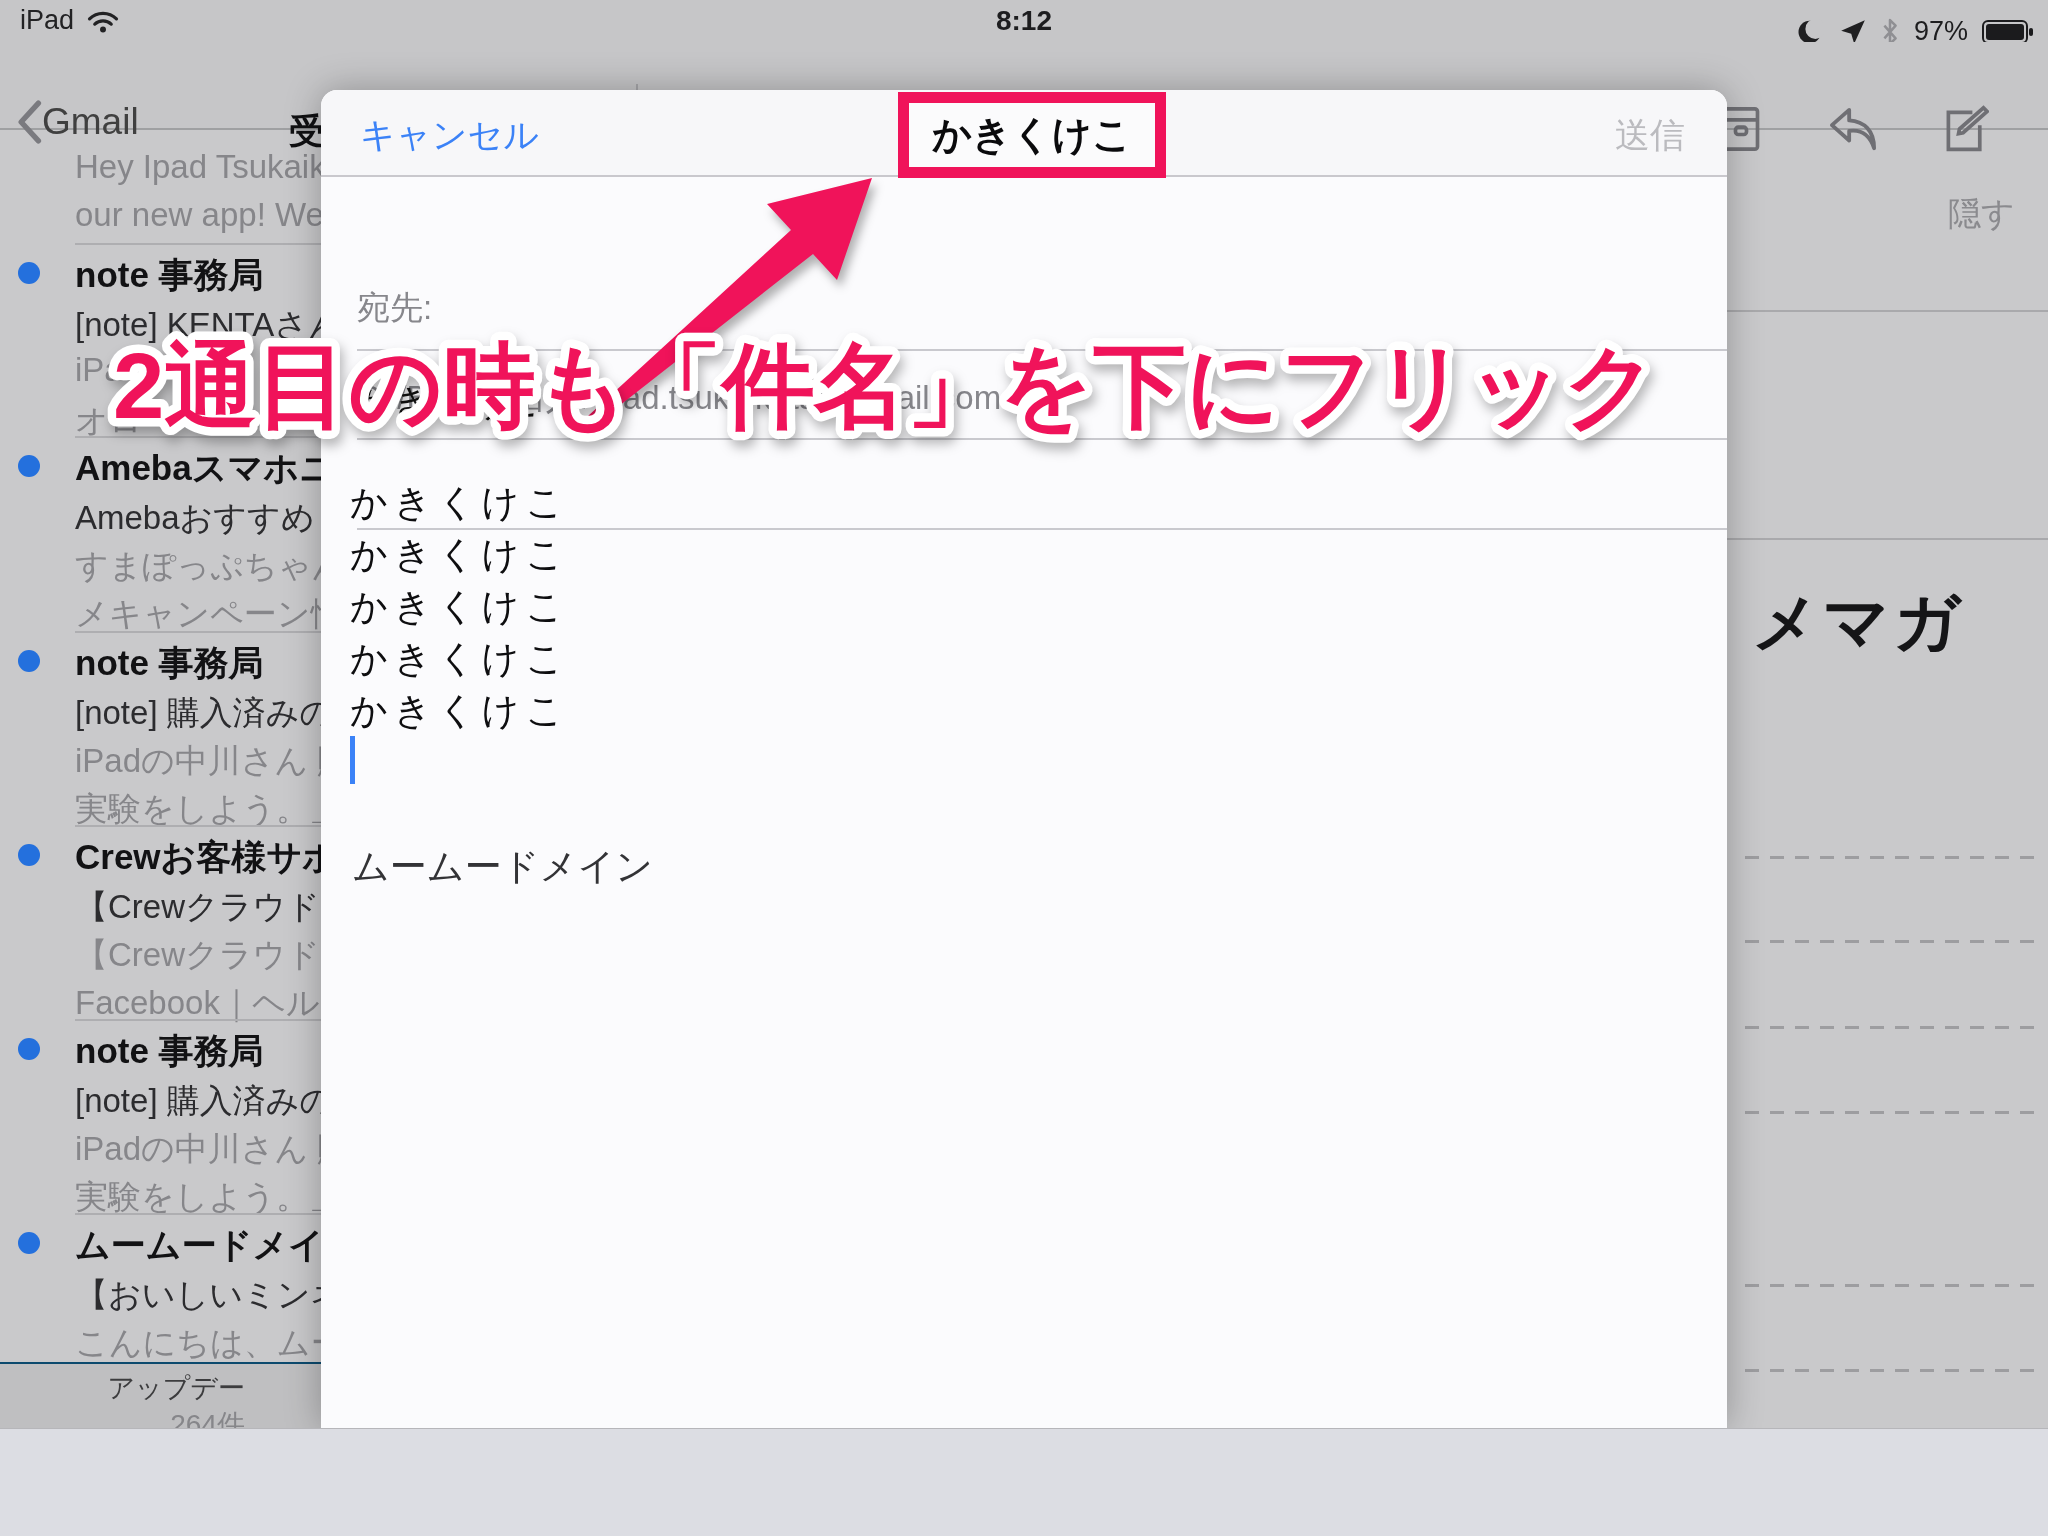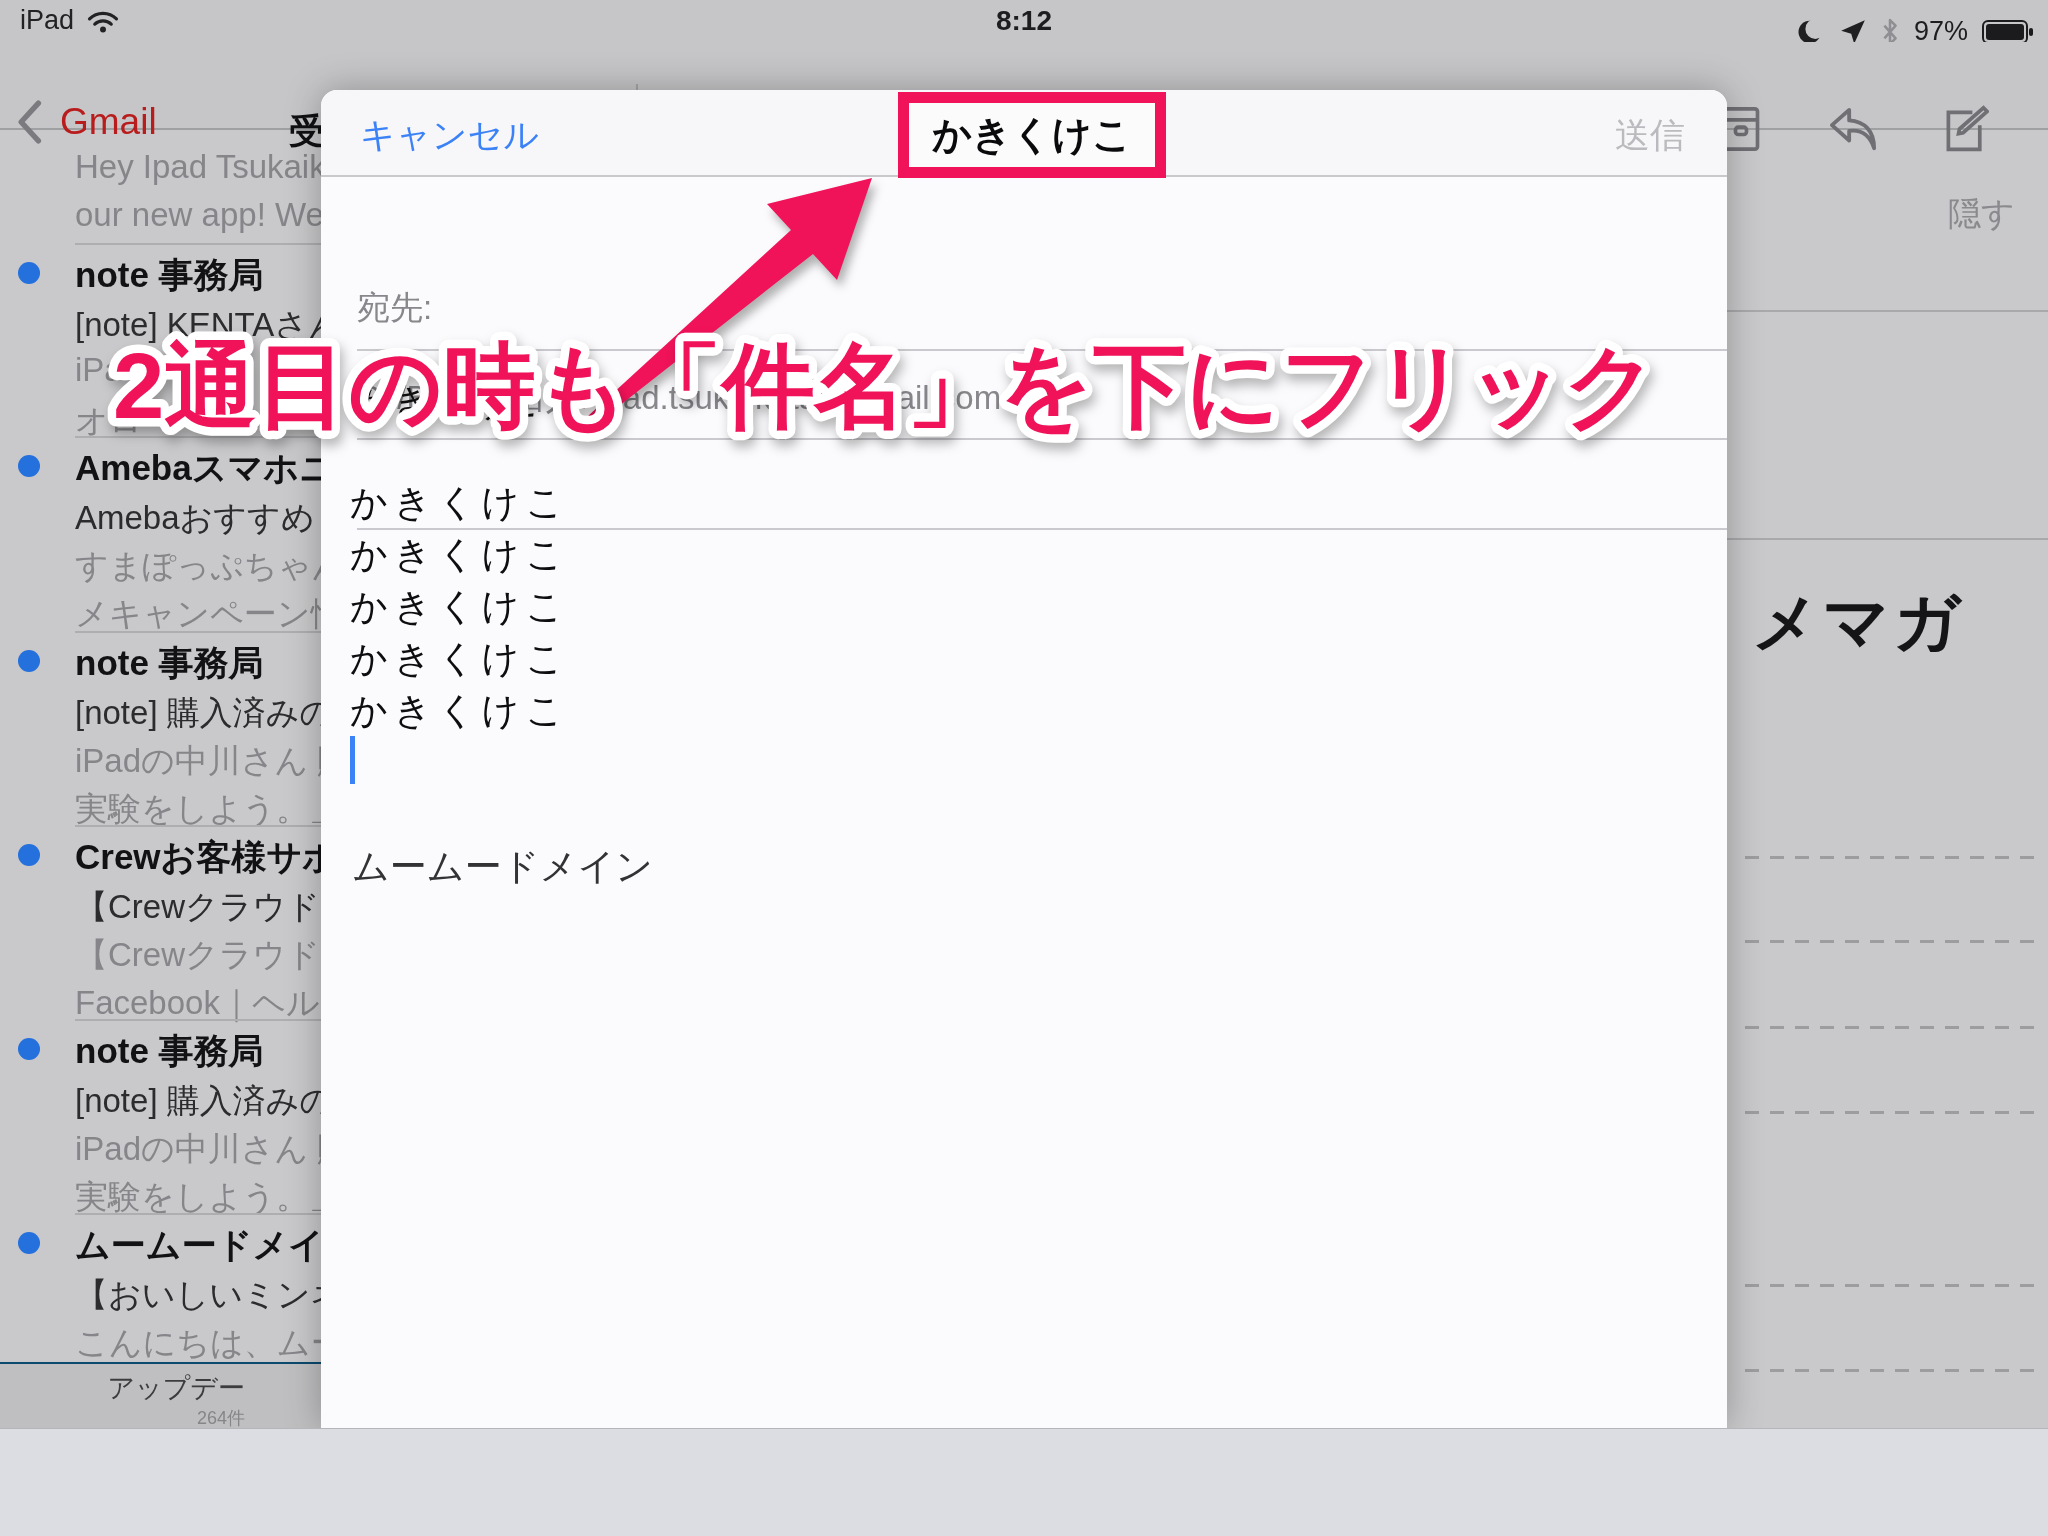--- a/index.html
+++ b/index.html
@@ -12,36 +12,36 @@
   .abs{position:absolute;}
   svg{display:block;}
 
   
   #backdrop{position:absolute;inset:0;z-index:1;}
   .statusbar{left:0;top:0;width:2048px;height:42px;background:#c6c6c8;color:#222224;font-size:27px;}
   .sb-left{left:20px;top:5px;display:flex;align-items:center;gap:12px;}
   .sb-time{left:0;right:0;top:5px;text-align:center;font-size:28px;font-weight:600;color:#1d1d1f;}
   .sb-right{right:14px;top:16px;display:flex;align-items:center;gap:14px;}
   .navbar{left:0;top:42px;width:2048px;height:86px;background:#c6c6c8;border-bottom:2px solid #9fa0a2;}
-  .gmail-back{left:16px;top:58px;display:flex;align-items:center;gap:18px;color:#b91c1c;font-size:37px;}
+  .gmail-back{left:16px;top:58px;display:flex;align-items:center;gap:0;color:#404040;font-size:37px;}
   .inbox-title{left:289px;top:66px;font-size:35px;font-weight:700;color:#101012;}
   .edit-label{left:566px;top:68px;font-size:34px;color:#8b8b90;}
   .nav-icons{right:0;top:60px;display:flex;}
   .nav-icon{width:58px;height:54px;margin-right:54px;display:flex;align-items:center;justify-content:center;}
   .pane-divider{left:636px;top:42px;width:2px;height:120px;background:#a7a7aa;}
   .lp-sep{left:75px;width:563px;height:2px;background:#aeaeb1;}
   .l-gray{color:#86868a;font-size:33px;}
   .l-dark{color:#2c2c2f;font-size:33px;}
   .l-sender{color:#121214;font-size:35px;font-weight:700;}
   .dot{width:22px;height:22px;border-radius:50%;background:#2470dd;left:18px;}
   .lrow{left:75px;white-space:nowrap;}
   .list-footer{left:0;top:1362px;width:638px;height:66px;background:#bfbfc1;border-top:2px solid #0c4a6e;}
   .lf-inner{left:0;top:6px;width:245px;text-align:right;}
   .lf1{font-size:27px;color:#3c3c3e;}
-  .lf2{font-size:18px;color:#86868a;}
+  .lf2{font-size:28px;color:#86868a;}
   .rp-hline{left:1727px;width:321px;height:2px;background:#a9a9ac;}
   .hide-label{left:1948px;top:192px;font-size:33px;color:#8a8a8e;}
   .big-partial{left:1752px;top:578px;font-size:66px;font-weight:700;color:#151517;letter-spacing:3px;white-space:nowrap;}
   .dash{left:1745px;width:290px;height:3px;
     background:repeating-linear-gradient(90deg,#9d9da0 0 14px,transparent 14px 25px);}
 
   
   #modal{position:absolute;left:321px;top:90px;width:1406px;height:1338px;z-index:10;
     background:#fbfbfd;border-radius:16px 16px 0 0;box-shadow:0 0 36px rgba(0,0,0,.28);}
   .m-header{position:absolute;left:0;top:0;width:100%;height:85px;background:#f7f7f9;

